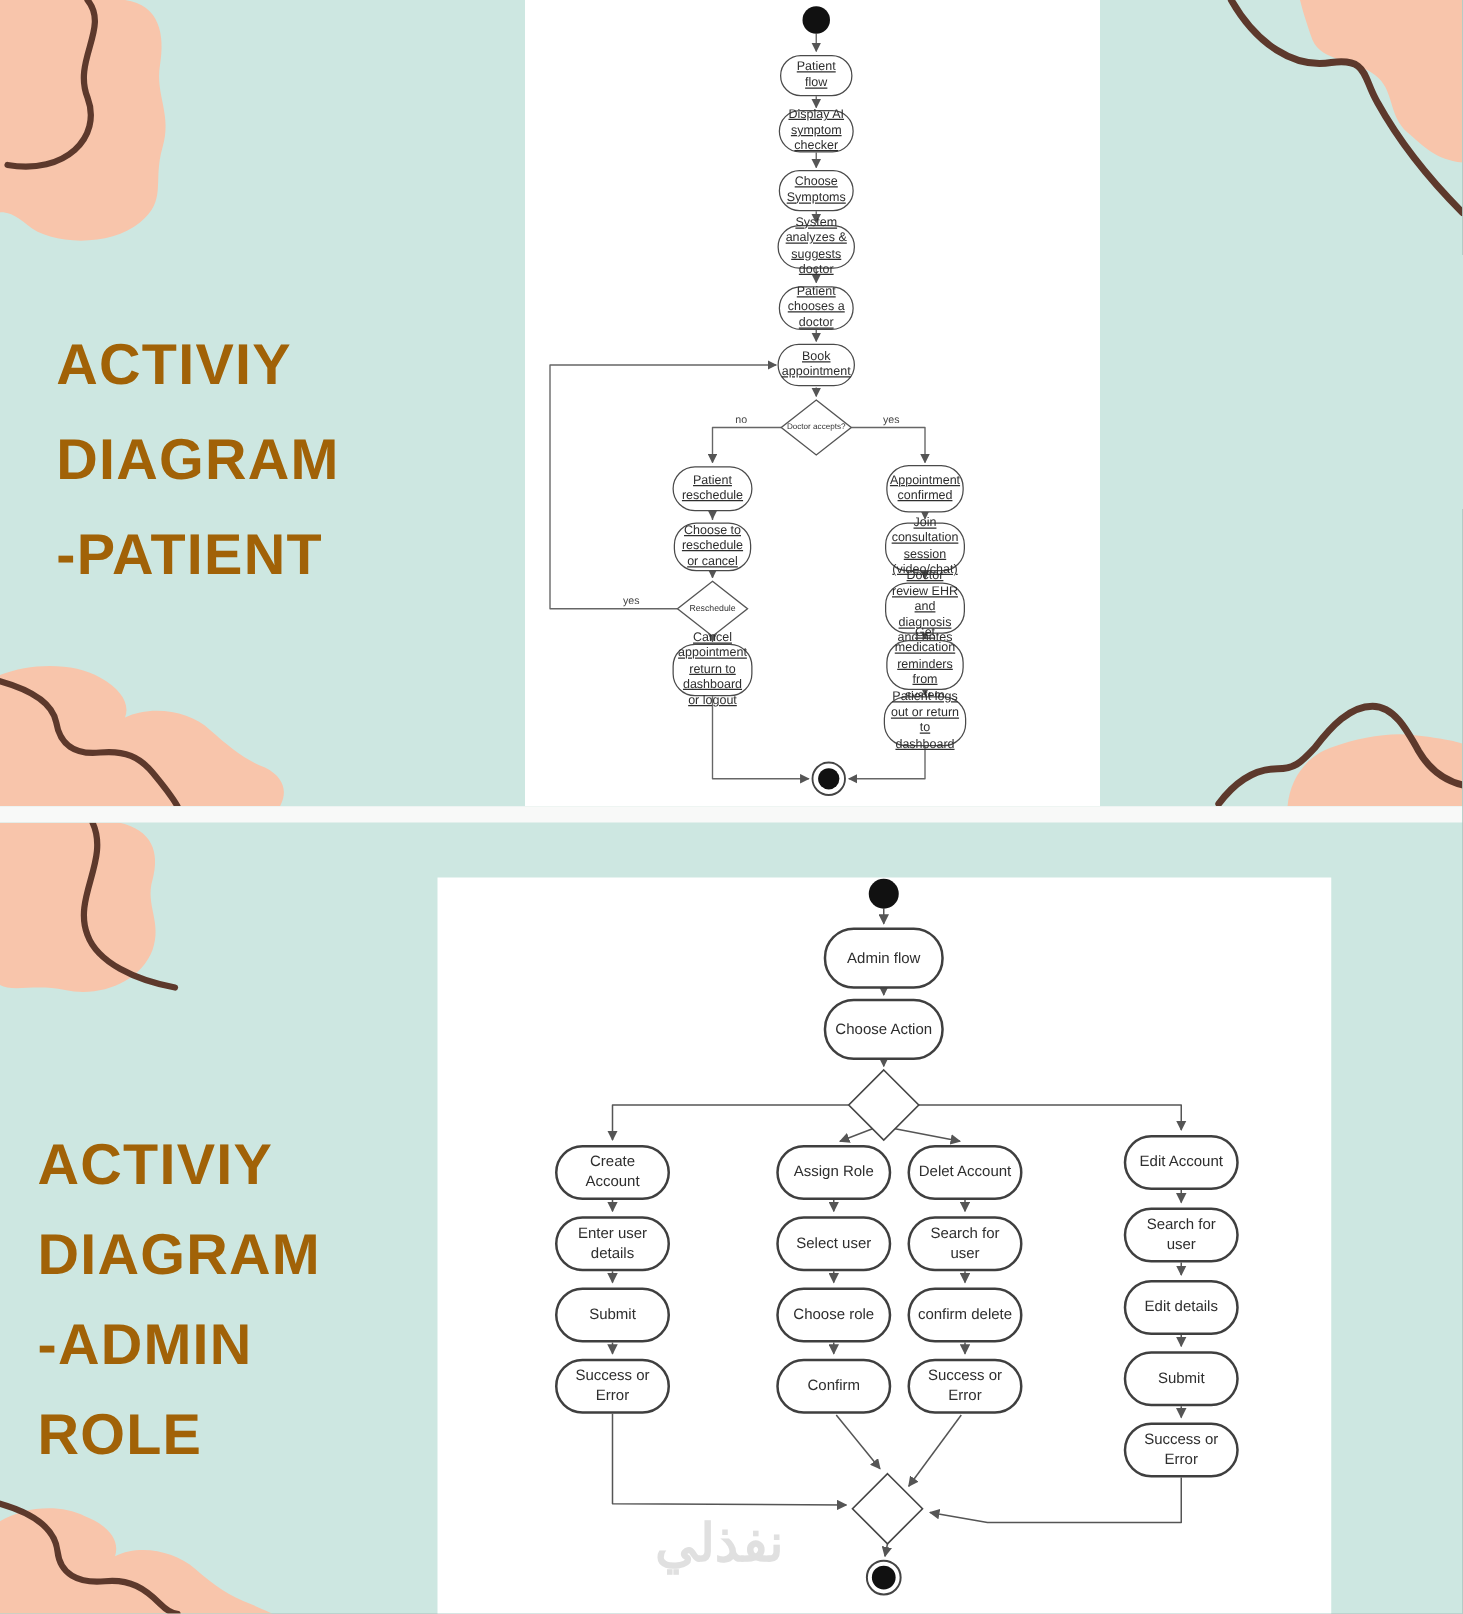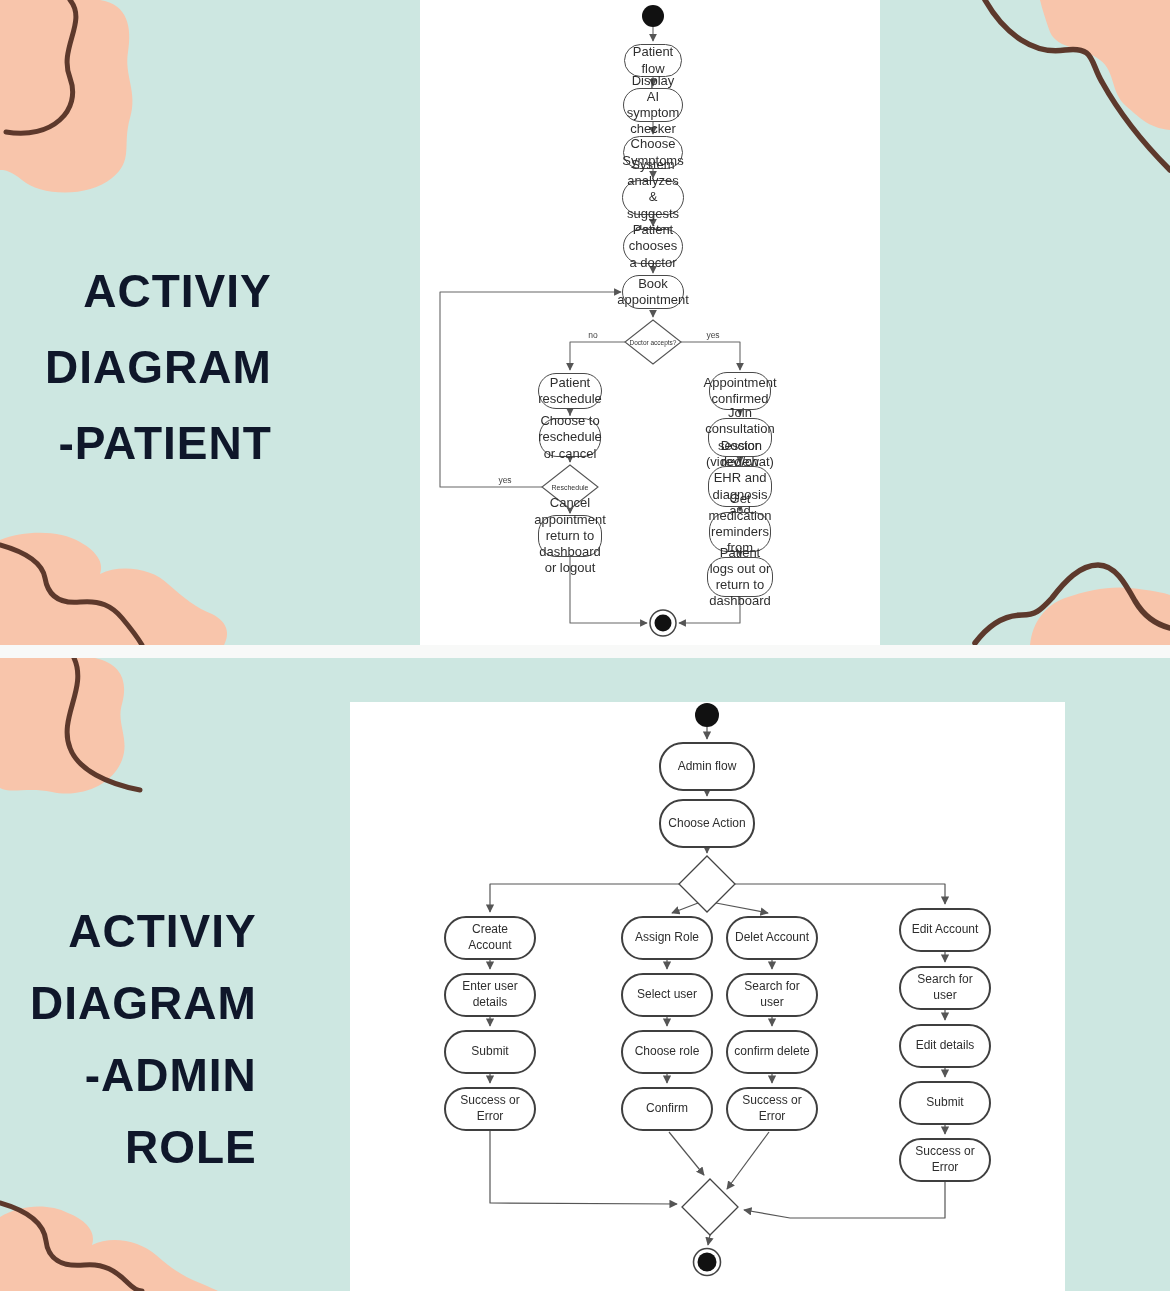--- a/index.html
+++ b/index.html
@@ -6,29 +6,29 @@
   .canvas{position:relative;width:1170px;height:1291px;background:#cde7e1;overflow:hidden;
           font-family:"Liberation Sans",sans-serif;}
   .sec{position:absolute;left:0;width:1170px;overflow:hidden;}
   .sec-top{top:0;height:645px;}
   .divider{position:absolute;top:645px;left:0;width:1170px;height:13px;background:#f8f9f8;z-index:7;}
   .sec-bottom{top:658px;height:633px;}
   .blob{position:absolute;z-index:1;}
   .panel{position:absolute;background:#fff;z-index:2;}
   .panel-top{left:420px;top:0;width:460px;height:645px;}
   .panel-bottom{left:350px;top:44px;width:715px;height:589px;}
-  .title{position:absolute;z-index:3;color:#0f172a;font-weight:bold;letter-spacing:1px;text-align:right;}
+  .title{position:absolute;z-index:3;color:#a16207;font-weight:bold;letter-spacing:1px;}
   .title div{white-space:nowrap;}
   .title-top{left:45px;top:222px;font-size:46px;line-height:76px;}
   .title-bottom{left:30px;top:206px;font-size:46px;line-height:72px;}
   .edges{position:absolute;left:0;top:0;z-index:4;pointer-events:none;}
   .node{position:absolute;z-index:5;background:#fff;border:1.5px solid #4a4a4a;border-radius:18px;
         display:flex;align-items:center;justify-content:center;text-align:center;color:#2e2e2e;
         box-sizing:border-box;padding:1px 3px;}
-  .t{font-size:13px;line-height:1.25;}
+  .t{font-size:10px;line-height:1.25;text-decoration:underline;}
   .b{font-size:12px;line-height:1.3;border-width:2px;border-color:#3f3f3f;border-radius:24px;}
   .dlabel{position:absolute;z-index:6;font-size:6.5px;color:#333;transform:translate(-50%,-50%);
           white-space:nowrap;}
   .elabel{position:absolute;z-index:6;font-size:8.5px;color:#444;transform:translate(-50%,-50%);text-align:center;}
   .wm{position:absolute;z-index:3;left:468px;top:556px;width:215px;text-align:center;}
   .wm-ar{font-size:42px;font-weight:bold;color:#e0e0e0;line-height:1.0;}
   .wm-en{font-size:25px;color:#e4e4e4;letter-spacing:1px;line-height:1.2;}
 </style>
 </head>
 <body>
@@ -137,20 +137,21 @@
     <div class="panel panel-bottom"></div>
 
     <h1 class="title title-bottom">
       <div>ACTIVIY</div>
       <div>DIAGRAM</div>
       <div>-ADMIN</div>
       <div>ROLE</div>
     </h1>
 
     <div class="wm">
+      <div class="wm-ar">نفذلي</div>
     </div>
 
     <svg class="edges" width="1170" height="633" viewBox="0 0 1170 633">
       <defs>
         <marker id="ah-b" viewBox="0 0 10 10" refX="9" refY="5" markerWidth="7" markerHeight="7" orient="auto-start-reverse">
           <path d="M0 0 L10 5 L0 10 z" fill="#555"></path>
         </marker>
       </defs>
       <g fill="none" stroke="#555" stroke-width="1.2" stroke-linejoin="round">
         <path d="M707 69 L707 81" marker-end="url(#ah-b)"></path>

